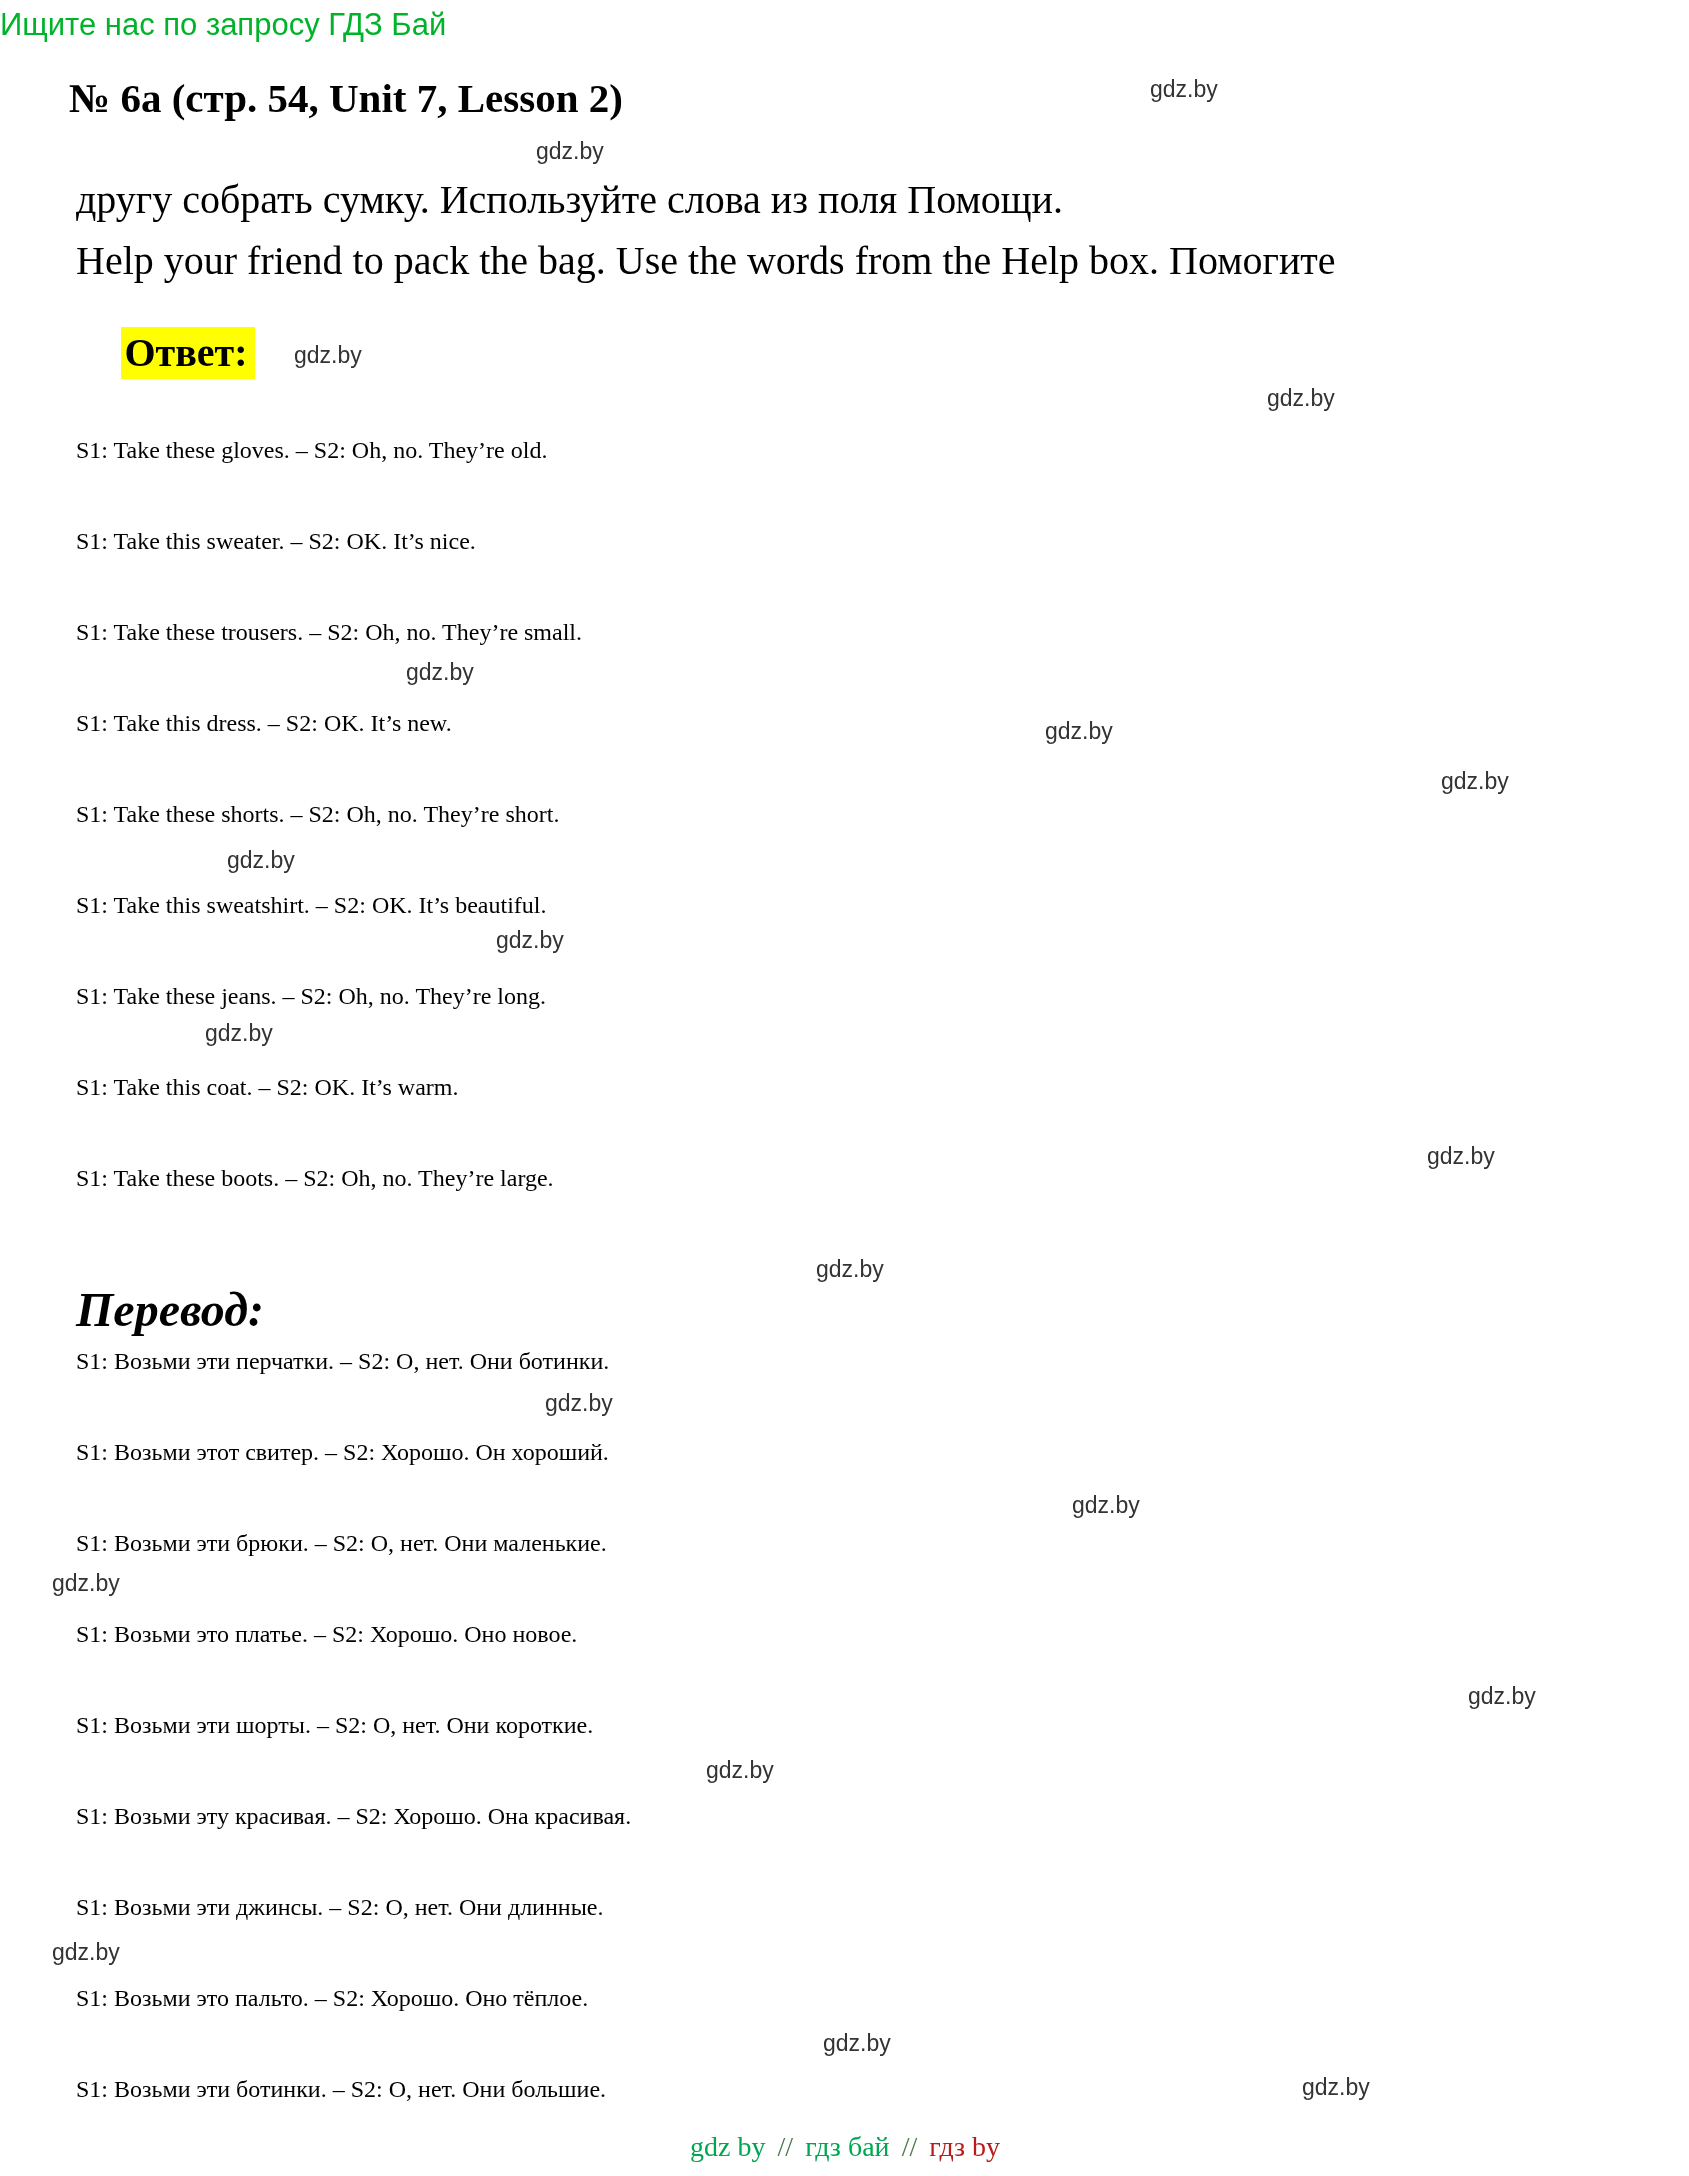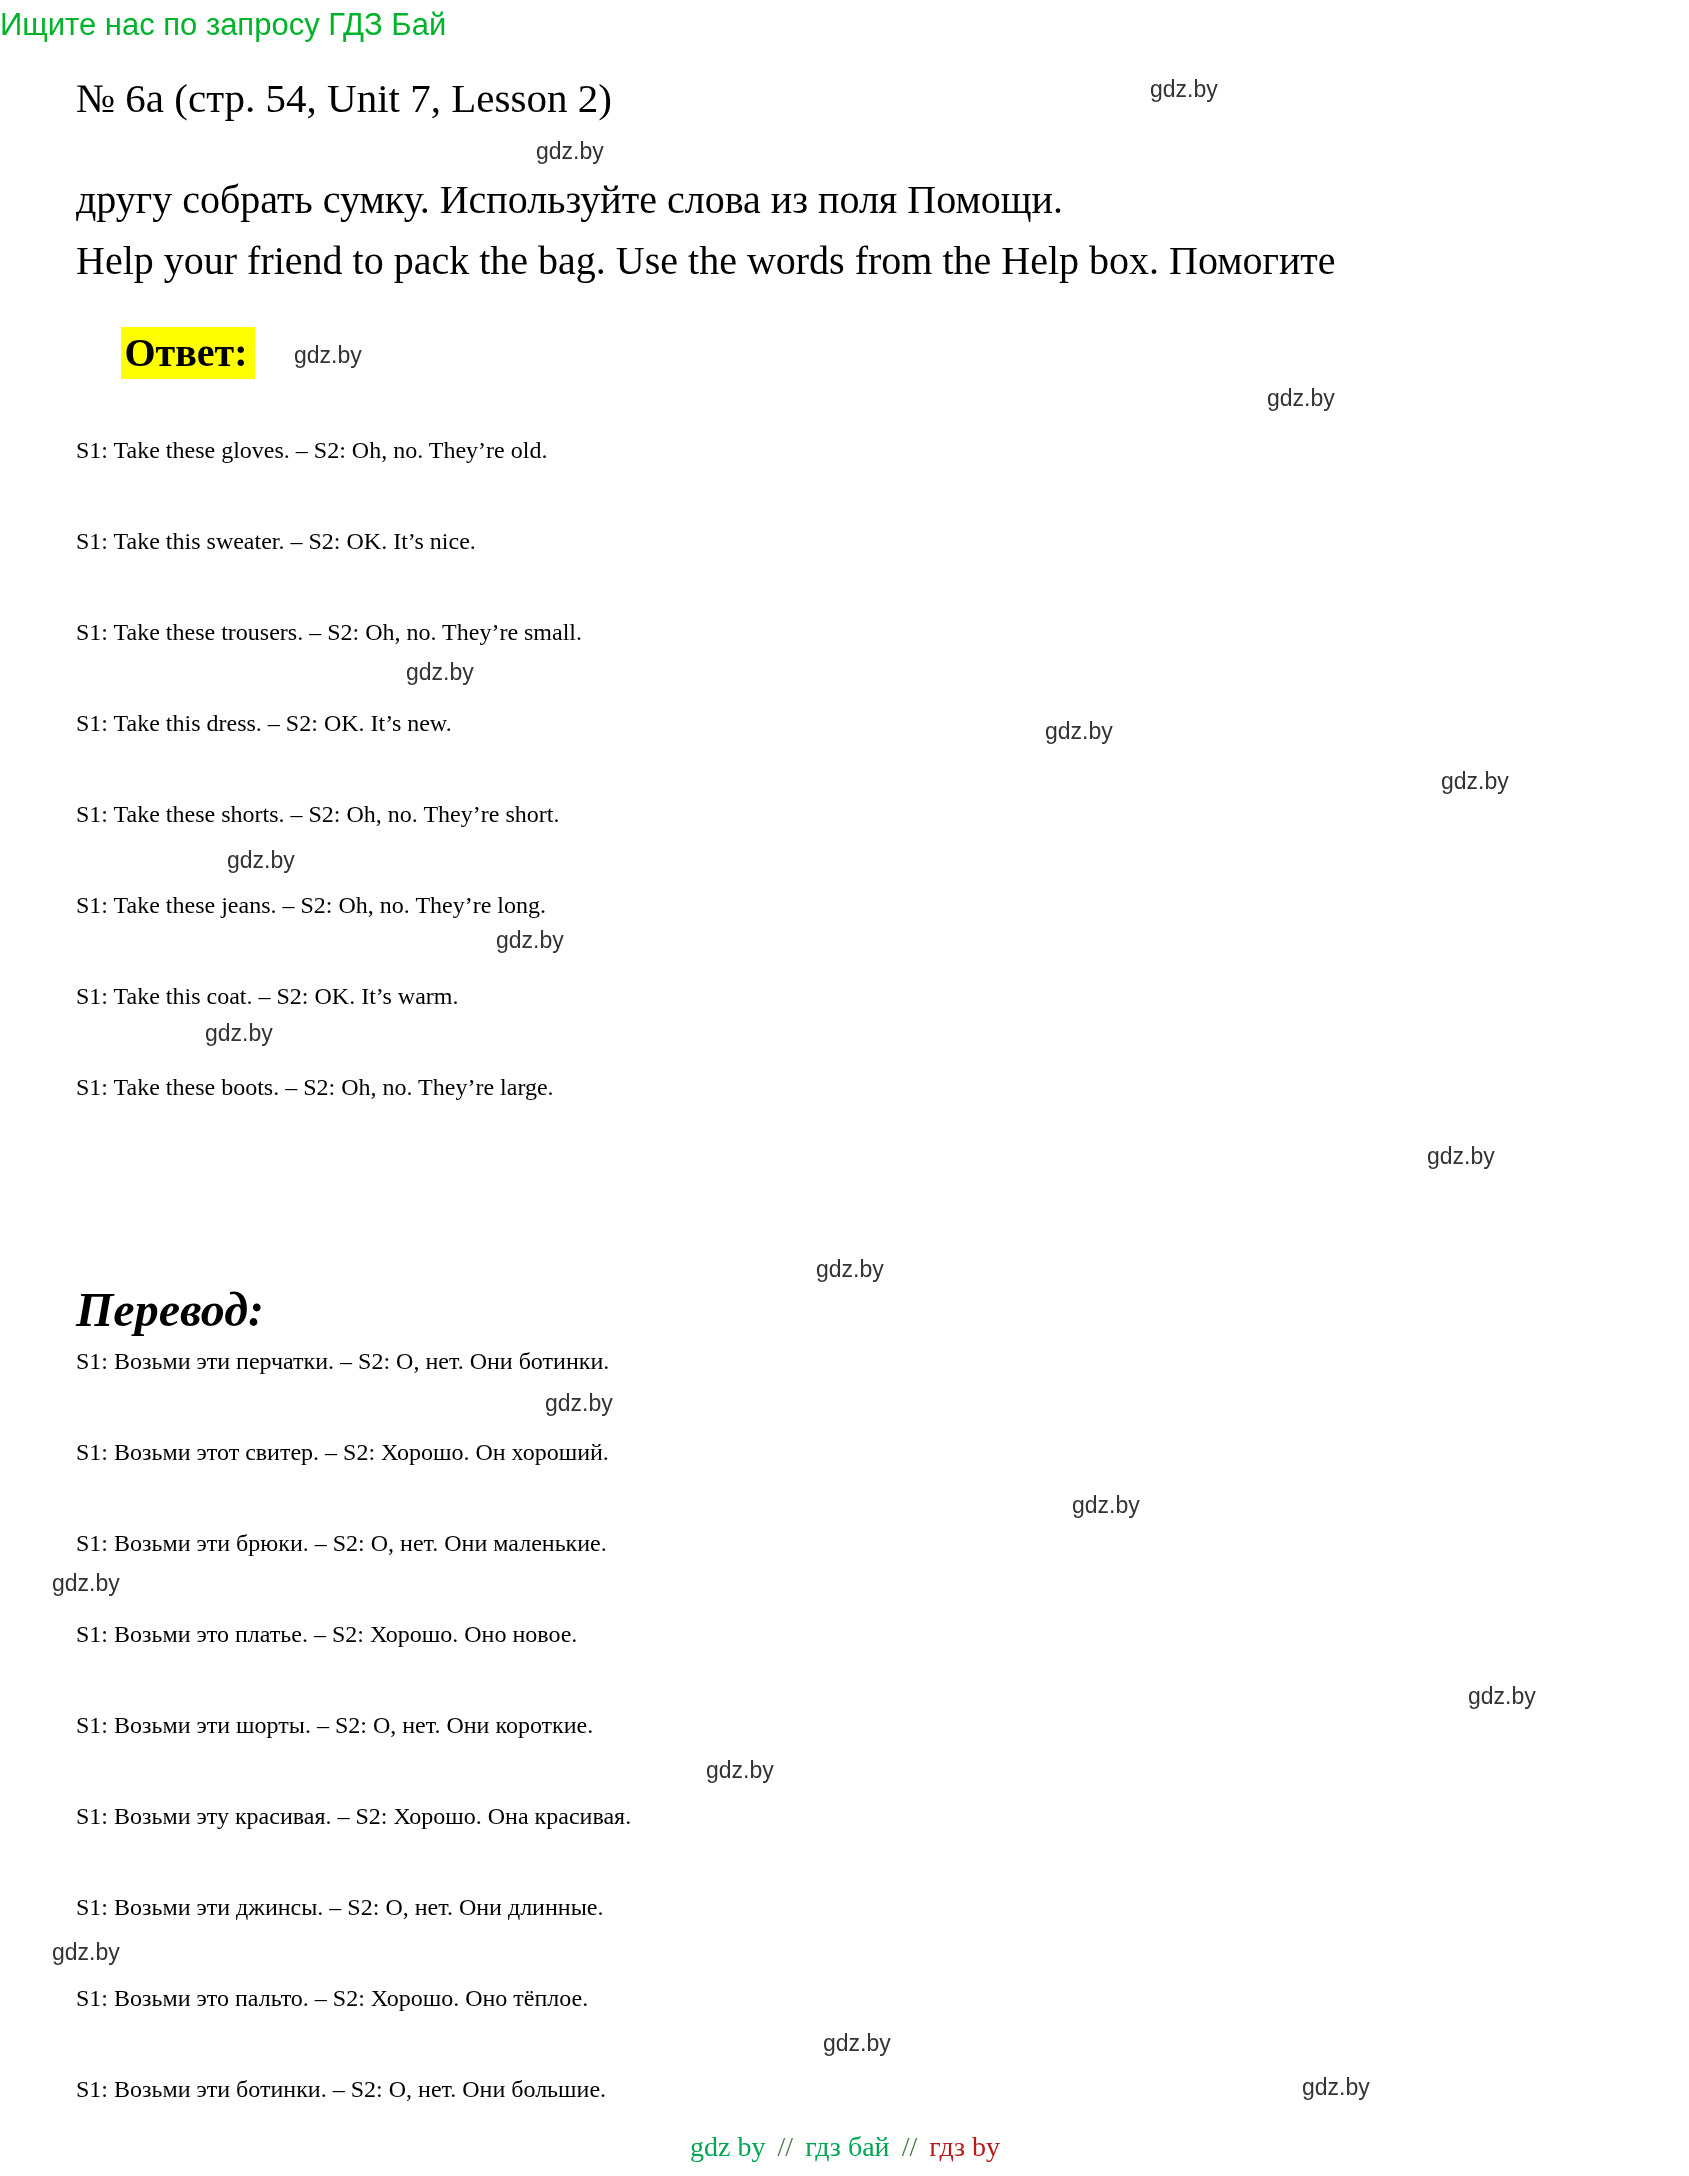--- a/index.html
+++ b/index.html
@@ -15,23 +15,23 @@
   .banner {
     position: absolute;
     top: 7px; left: 0; width: 100%;
     text-align: left;
     font-family: "Liberation Sans", sans-serif;
     font-size: 31px;
     color: #00b32a;
   }
   .title {
     position: absolute;
-    top: 74px; left: 76px;
+    top: 74px; left: 69px;
     font-size: 41px;
-    font-weight: normal;
+    font-weight: bold;
     white-space: nowrap;
   }
   .task {
     position: absolute;
     top: 169px; left: 76px; right: 52px;
     font-size: 40px;
     line-height: 61px;
   }
   .task .task-line { white-space: nowrap; }
   .answer-label {
@@ -99,20 +99,21 @@
 <div class="answer-label">
   <span class="hl">Ответ:</span>
 </div>
 
 <div class="lines answers">
   <div class="line">S1: Take these gloves. – S2: Oh, no. They’re old.</div>
   <div class="line">S1: Take this sweater. – S2: OK. It’s nice.</div>
   <div class="line">S1: Take these trousers. – S2: Oh, no. They’re small.</div>
   <div class="line">S1: Take this dress. – S2: OK. It’s new.</div>
   <div class="line">S1: Take these shorts. – S2: Oh, no. They’re short.</div>
+  <div class="line">S1: Take this sweatshirt. – S2: OK. It’s beautiful.</div>
   <div class="line">S1: Take these jeans. – S2: Oh, no. They’re long.</div>
   <div class="line">S1: Take this coat. – S2: OK. It’s warm.</div>
   <div class="line">S1: Take these boots. – S2: Oh, no. They’re large.</div>
 </div>
 
 <div class="translation-label">Перевод:</div>
 
 <div class="lines translations">
   <div class="line">S1: Возьми эти перчатки. – S2: О, нет. Они ботинки.</div>
   <div class="line">S1: Возьми этот свитер. – S2: Хорошо. Он хороший.</div>

